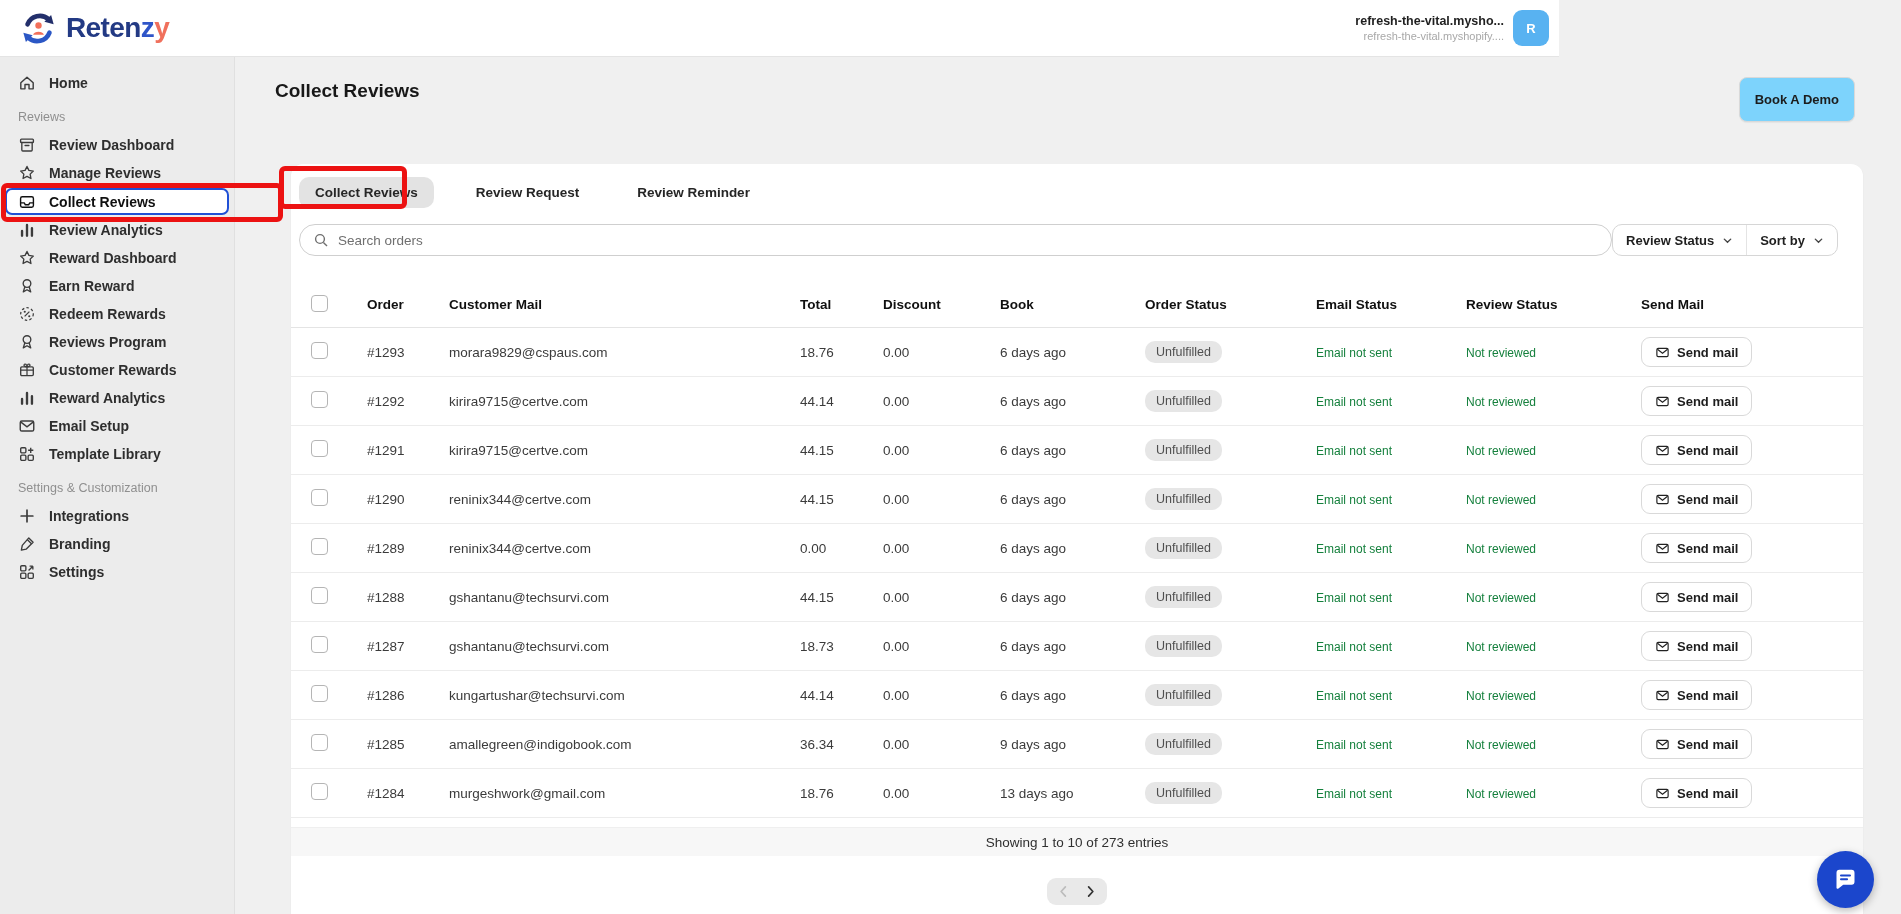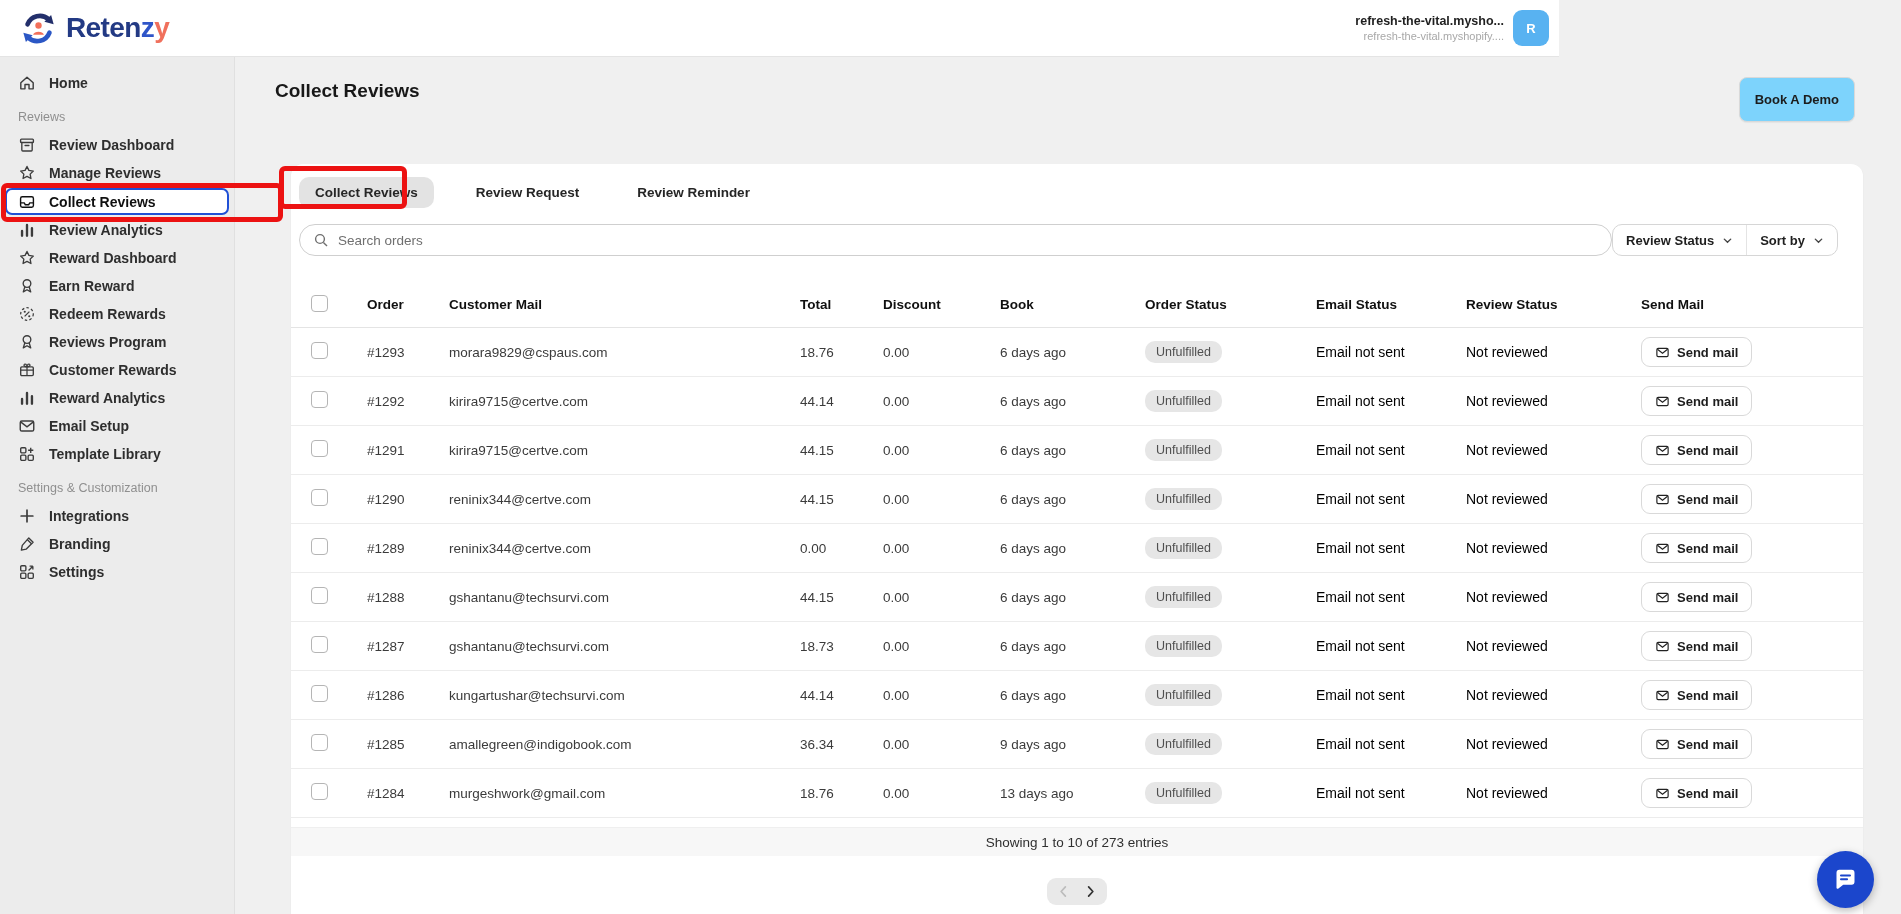--- a/index.html
+++ b/index.html
@@ -101,21 +101,21 @@
     display:grid;
     grid-template-columns:64px 82px 351px 83px 117px 145px 171px 150px 175px 1fr;
     align-items:center; height:49px; border-bottom:1px solid #ececec;
   }
   .trow.head { height:46px; border-bottom:1px solid #e4e4e4; }
   .cell { padding-left:12px; font-size:13.5px; color:#3b3b3b; overflow:hidden; white-space:nowrap; }
   .cell.first { padding-left:20px; }
   .trow.head .cell { font-weight:700; color:#101010; }
   .cb { width:17px; height:17px; border:1.5px solid #b5b5b5; border-radius:4px; background:#fff; display:inline-block; cursor:pointer; }
   .badge { display:inline-block; background:#e6e6e6; color:#4f4f4f; font-size:12.5px; padding:4px 11px; border-radius:10px; }
-  .red { color:#000000; font-size:14px; }
+  .red { color:#15803d; font-size:12px; }
   .send-btn {
     display:inline-flex; align-items:center; gap:7px; height:30px; padding:0 13px;
     border:1px solid #d9d9d9; border-radius:9px; background:#fff;
     font-size:13px; font-weight:600; color:#1d1d1d; cursor:pointer;
     font-family:"Liberation Sans",sans-serif;
   }
   .send-btn .icn16 { width:15px; height:15px; color:#222; }
 
   .table-footer {
     margin-top:9px; background:#f7f7f7; border-top:1px solid #efefef; height:29px;

